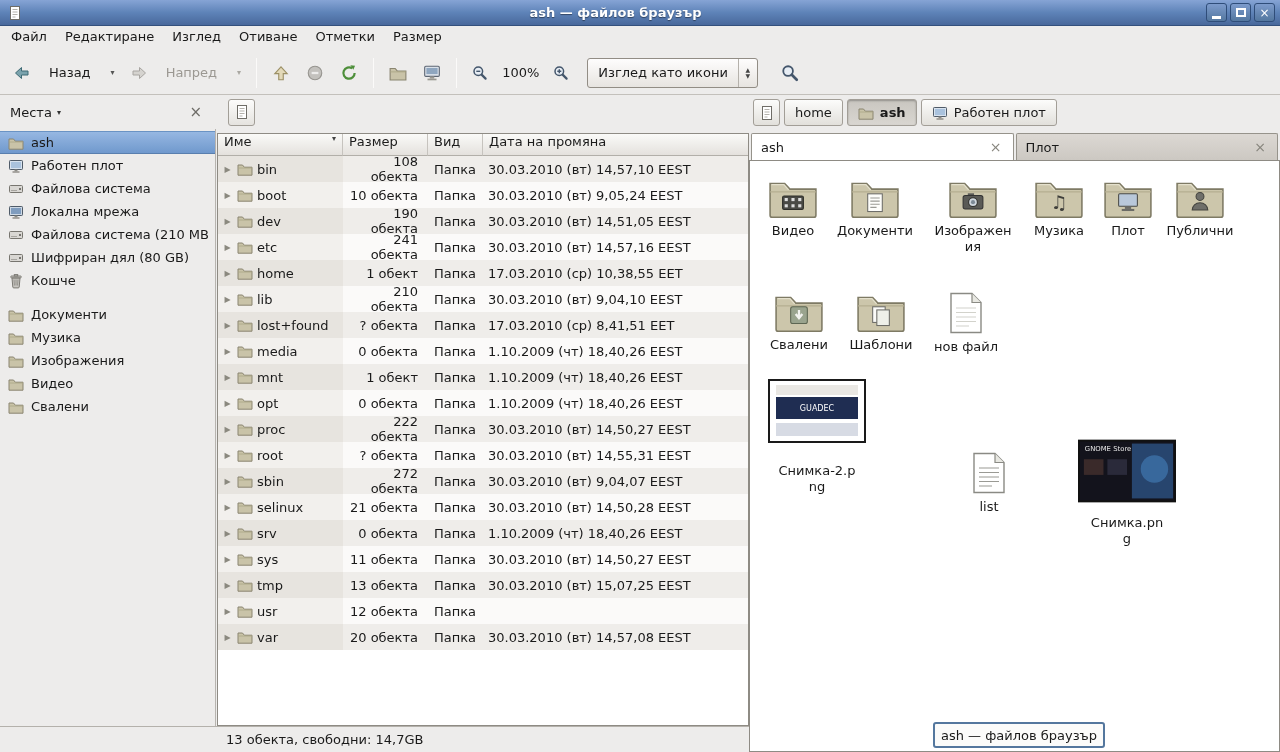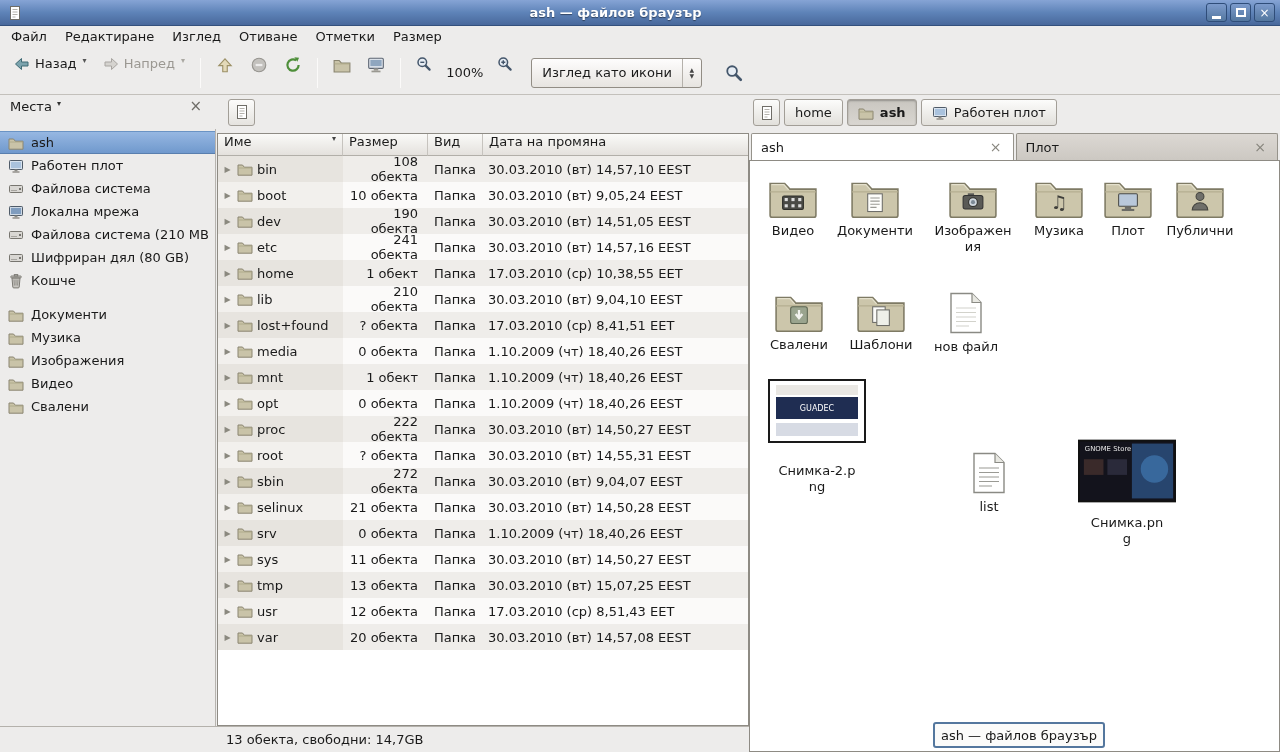--- a/index.html
+++ b/index.html
@@ -17,37 +17,37 @@
 .wbtn{width:21px;height:19px;border:1px solid #2f4d79;border-radius:3px;background:linear-gradient(180deg,#7d9bcc,#53779f);display:flex;align-items:center;justify-content:center;color:#fff;font-size:12px;line-height:1;cursor:pointer}
 .glyph-min{width:9px;height:3px;background:#fff;margin-top:9px}
 .glyph-max{width:10px;height:9px;border:2px solid #fff}
 
 
 .menubar{height:25px;display:flex;padding:0 2px;background:#edeceb}
 .menu-item{padding:3px 9px;cursor:pointer}
 
 
 .toolbar{height:44px;display:flex;align-items:center;padding:0 6px;border-bottom:1px solid #c3c0bb;background:#edeceb}
-.tb-btn{display:flex;gap:5px;height:34px;padding:0 8px;border-radius:3px}
+.tb-btn{display:flex;align-items:center;gap:19px;height:34px;padding:0 8px;border-radius:3px}
 .tb-btn.disabled{color:#9b9892;cursor:default}
 .mini-caret{font-size:8px;color:#555;margin-left:1px}
 .tb-btn.disabled .mini-caret{color:#aaa8a2}
 .tb-sep{width:1px;height:30px;background:#c6c3be;border-right:1px solid #fbfaf9;margin:0 7px}
 .ic16{width:16px;height:16px}
 .ic18{width:18px;height:18px}
 .zoom-label{padding:0 6px}
 .combo{display:flex;align-items:center;height:30px;border:1px solid #928d85;border-radius:3px;background:linear-gradient(#fefdfd,#e7e4e0);margin-left:10px;cursor:pointer}
 .combo-text{padding:0 10px;min-width:140px}
 .combo-sep{width:1px;align-self:stretch;background:#b5b1ab}
 .combo-arrows{width:18px;display:flex;flex-direction:column;align-items:center;justify-content:center;font-size:6px;line-height:6px;color:#444}
 .search-btn{margin-left:14px;width:36px;height:34px;display:flex;align-items:center;justify-content:center;border-radius:3px}
 
 
 .subbar{height:34px;display:flex;align-items:center;background:#edeceb;position:relative}
-.places-header{width:216px;display:flex;padding:0 14px 0 10px;height:26px}
+.places-header{width:216px;display:flex;align-items:center;padding:0 14px 0 10px;height:26px}
 .caret-sm{font-size:8px;color:#333;margin-left:5px}
 .places-close{margin-left:auto;color:#6f6d68;font-size:15px;line-height:1;cursor:pointer}
 .pane-btn{width:27px;height:27px;border:1px solid #a29e97;border-radius:3px;background:linear-gradient(#fcfcfb,#e5e3df);display:flex;align-items:center;justify-content:center;margin-left:12px}
 .breadcrumbs{position:absolute;left:753px;top:4px;display:flex;align-items:center;gap:4px}
 .crumb{display:flex;align-items:center;gap:6px;height:27px;padding:0 10px;border:1px solid #a29e97;border-radius:3px;background:linear-gradient(#fcfcfb,#e2e0db)}
 .crumb.active{background:linear-gradient(#c9c6c0,#d9d6d1);box-shadow:inset 0 1px 2px rgba(0,0,0,.28);font-weight:bold}
 .crumb-lead{width:27px;height:27px;padding:0;display:flex;align-items:center;justify-content:center;border:1px solid #a29e97;border-radius:3px;background:linear-gradient(#fcfcfb,#e2e0db)}
 
 
 .sidebar{position:absolute;left:0;top:129px;width:216px;bottom:26px;background:#edeceb;border-right:1px solid #b7b4af;padding-top:2px;overflow:hidden}
@@ -771,21 +771,20 @@
         <div class="tree-row">
           <span class="cell-name">
             <span class="expander">▶</span>
             <svg>
               <use href="#i-folder"></use>
             </svg>
             <span>usr</span>
           </span>
           <span class="cell-size">12 обекта</span>
           <span class="cell-type">Папка</span>
-          <span class="cell-date">17.03.2010 (ср)  8,51,43 EET</span>
         </div>
 
         <div class="tree-row">
           <span class="cell-name">
             <span class="expander">▶</span>
             <svg>
               <use href="#i-folder"></use>
             </svg>
             <span>var</span>
           </span>

